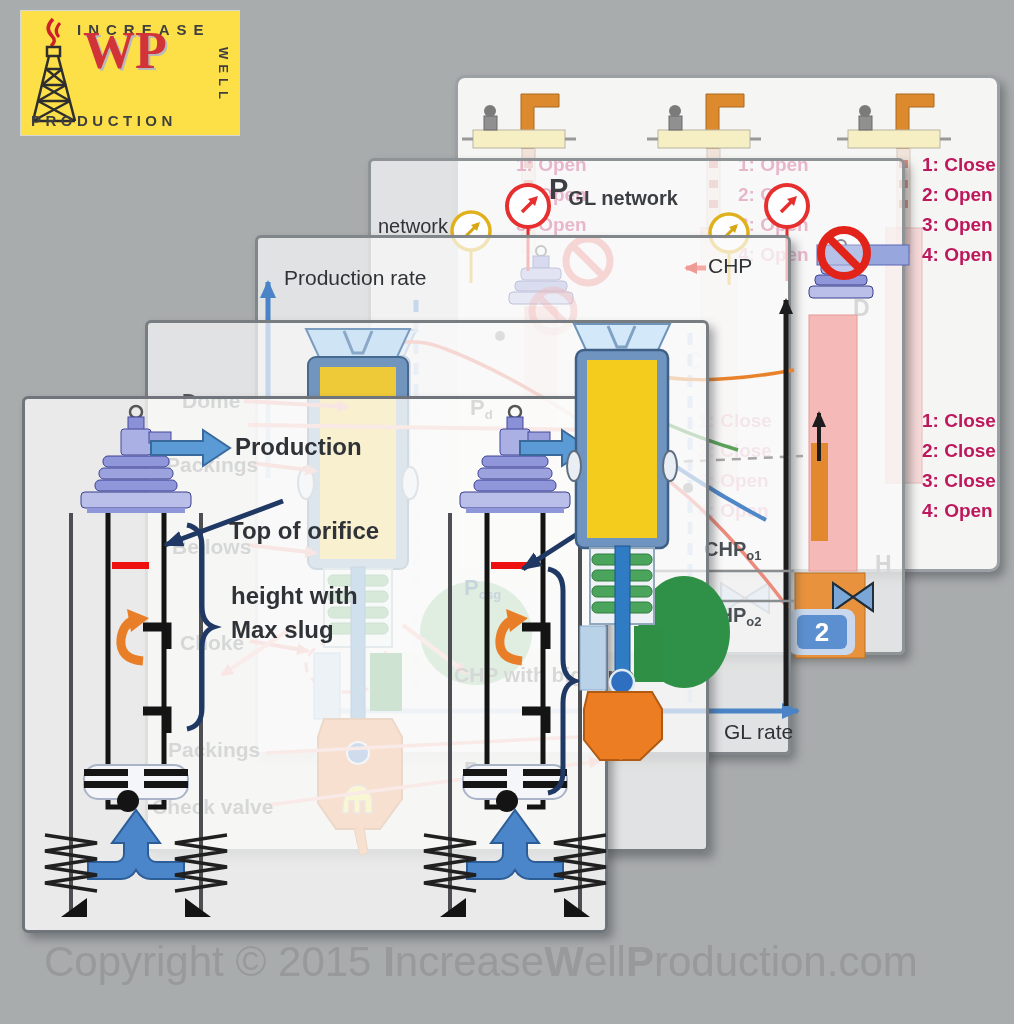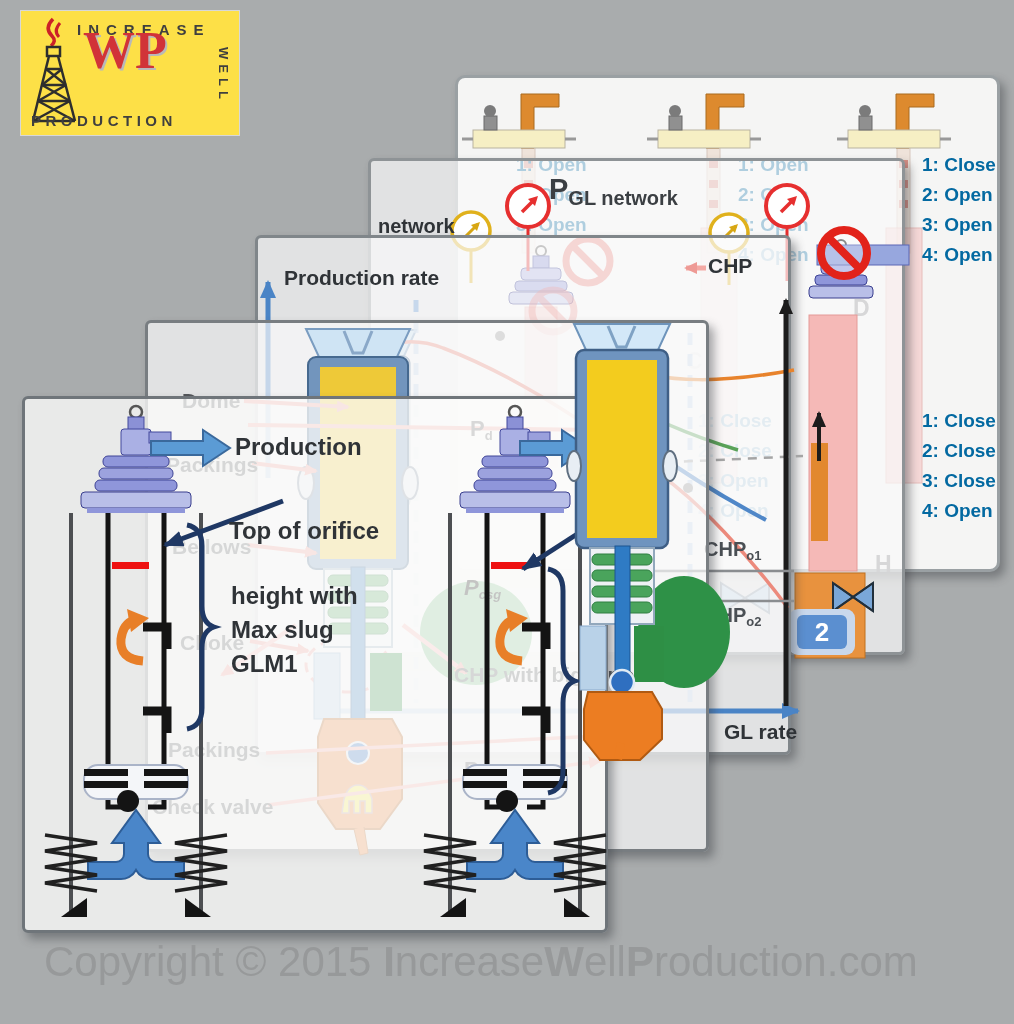--- a/index.html
+++ b/index.html
@@ -7,24 +7,24 @@
          font-family:"Liberation Sans",sans-serif;}
   .panel{position:absolute;box-sizing:border-box;border:3px solid #868b8f;border-radius:6px;
          box-shadow:5px 6px 10px rgba(60,62,66,.45);}
   #panel-wellheads{left:455px;top:75px;width:545px;height:497px;background:#f5f5f4;border-color:#9aa0a3;border-radius:10px;}
   #panel-network{left:368px;top:158px;width:537px;height:497px;background:rgba(250,250,249,.70);border-color:#8e9396;}
   #panel-chart{left:255px;top:235px;width:536px;height:520px;background:rgba(250,250,249,.70);border-color:#80868a;}
   #panel-valve{left:145px;top:320px;width:564px;height:532px;background:rgba(250,250,249,.70);border-color:#787d81;}
   #panel-front{left:22px;top:396px;width:586px;height:537px;background:rgba(251,251,250,.78);border-color:#6f757a;}
   .layer-svg{position:absolute;left:0;top:0;overflow:visible;}
   .lbl{position:absolute;white-space:nowrap;}
-  .dark{color:#2f3337;font-size:21px;font-weight:700;}
+  .dark{color:#2f3337;font-size:21px;font-weight:400;}
   .front-label{color:#2f3337;font-size:24px;font-weight:700;}
   .faded-label{color:#53565a;font-size:21px;font-weight:700;}
-  .vlist{position:absolute;font-size:19px;font-weight:700;color:#0369a1;line-height:30px;}
+  .vlist{position:absolute;font-size:19px;font-weight:700;color:#be185d;line-height:30px;}
   .letter{position:absolute;font-size:23px;font-weight:700;color:#85868a;}
   .sub{font-size:13px;font-weight:700;vertical-align:-4px;}
   .psub{font-size:20px;font-weight:700;vertical-align:-6px;}
   .pbig{font-size:29px;font-weight:700;}
   
   #logo{position:absolute;left:20px;top:10px;width:218px;height:124px;background:#fde047;
         border:1px solid #d8d8d8;z-index:20;}
   #logo-top{position:absolute;left:56px;top:10px;font-size:15px;font-weight:700;letter-spacing:7px;color:#3f3f3f;}
   #logo-wp{position:absolute;left:62px;top:14px;font-family:"Liberation Serif",serif;font-size:52px;
            font-weight:700;color:#d13338;text-shadow:2px 2px 0 #b9b9b9;line-height:1;}
@@ -312,42 +312,41 @@
       <line x1="255" y1="302" x2="318" y2="350" stroke="#f6b8b4" stroke-width="4.5" marker-end="url(#mPink)"></line>
       <line x1="148" y1="302" x2="74" y2="352" stroke="#f6b8b4" stroke-width="4.5" marker-end="url(#mPink)"></line>
     </svg>
     <div class="lbl faded-label" style="left:34px;top:66px;">Dome</div>
     <div class="lbl faded-label" style="left:18px;top:130px;">Packings</div>
     <div class="lbl faded-label" style="left:24px;top:212px;">Bellows</div>
     <div class="lbl faded-label" style="left:32px;top:308px;">Choke</div>
     <div class="lbl faded-label" style="left:20px;top:415px;">Packings</div>
     <div class="lbl faded-label" style="left:4px;top:472px;">Check valve</div>
     <div class="lbl faded-label" style="left:306px;top:340px;">CHP with bigger orifice</div>
-    <div class="lbl" style="left:322px;top:72px;color:#5a5d60;font-weight:700;font-size:22px;margin-top:21px;"><span>P</span><span class="sub">d</span></div>
-    <div class="lbl" style="left:316px;top:252px;color:#000000;font-weight:700;font-size:22px;font-style:italic;"><span>P</span><span class="sub">csg</span></div>
+    <div class="lbl" style="left:322px;top:72px;color:#5a5d60;font-weight:700;font-size:22px;"><span>P</span><span class="sub">d</span></div>
+    <div class="lbl" style="left:316px;top:252px;color:#0c4a6e;font-weight:700;font-size:22px;"><span>P</span><span class="sub">csg</span></div>
     <div class="lbl" style="left:316px;top:434px;color:#5a5d60;font-weight:700;font-size:22px;"><span>P</span><span class="sub">tbg</span></div>
   </div>
 
   <div class="panel" id="panel-front">
     <svg class="layer-svg" width="586" height="537">
       <use href="#well-schematic" xlink:href="#well-schematic"></use>
       <use href="#well-schematic" xlink:href="#well-schematic" x="379"></use>
       <polygon points="126,42 178,42 178,31 205,49 178,67 178,56 126,56" fill="#5b9bd5" stroke="#3a699c" stroke-width="2"></polygon>
       <polygon points="495,42 537,42 537,31 564,49 537,67 537,56 495,56" fill="#5b9bd5" stroke="#3a699c" stroke-width="2"></polygon>
       <line x1="258" y1="102" x2="140" y2="146" stroke="#1f3864" stroke-width="5" marker-end="url(#mNavy)"></line>
       <line x1="560" y1="130" x2="498" y2="170" stroke="#1f3864" stroke-width="5" marker-end="url(#mNavy)"></line>
       <path d="M 162,126 q 15,3 15,21 v 60 q 0,17 12,21 q -12,4 -12,21 v 60 q 0,18 -15,21" stroke="#1f3864" stroke-width="5" fill="none"></path>
       <path d="M 523,170 q 15,3 15,22 v 68 q 0,18 12,22 q -12,4 -12,22 v 68 q 0,19 -15,22" stroke="#1f3864" stroke-width="5" fill="none"></path>
     </svg>
     <div class="lbl front-label" style="left:210px;top:34px;">Production</div>
     <div class="lbl front-label" style="left:204px;top:118px;">Top of orifice</div>
     <div class="mx" style="left:206px;top:180px;">
       <div>height with</div>
       <div>Max slug</div>
-      <div>GLM1</div>
     </div>
   </div>
 
   <svg style="position:absolute;left:556px;top:320px;overflow:visible;z-index:7;" width="172" height="442">
     <ellipse cx="128" cy="312" rx="46" ry="56" fill="#2e9147"></ellipse>
     <path d="M 18,4 h 96 l -12,26 h -72 z" fill="#d3e8f8" stroke="#6e94bb" stroke-width="2"></path>
     <path d="M 52,6 l 9,21 h 9 l 9,-21" fill="none" stroke="#7fa2c4" stroke-width="3"></path>
     <rect x="20" y="30" width="92" height="198" rx="8" fill="#6f94bf" stroke="#3f5f86" stroke-width="2.5"></rect>
     <rect x="31" y="40" width="70" height="178" fill="#f3cc1e"></rect>
     <ellipse cx="18" cy="146" rx="7" ry="15" fill="#e8eef4" stroke="#5f6f80" stroke-width="2"></ellipse>

